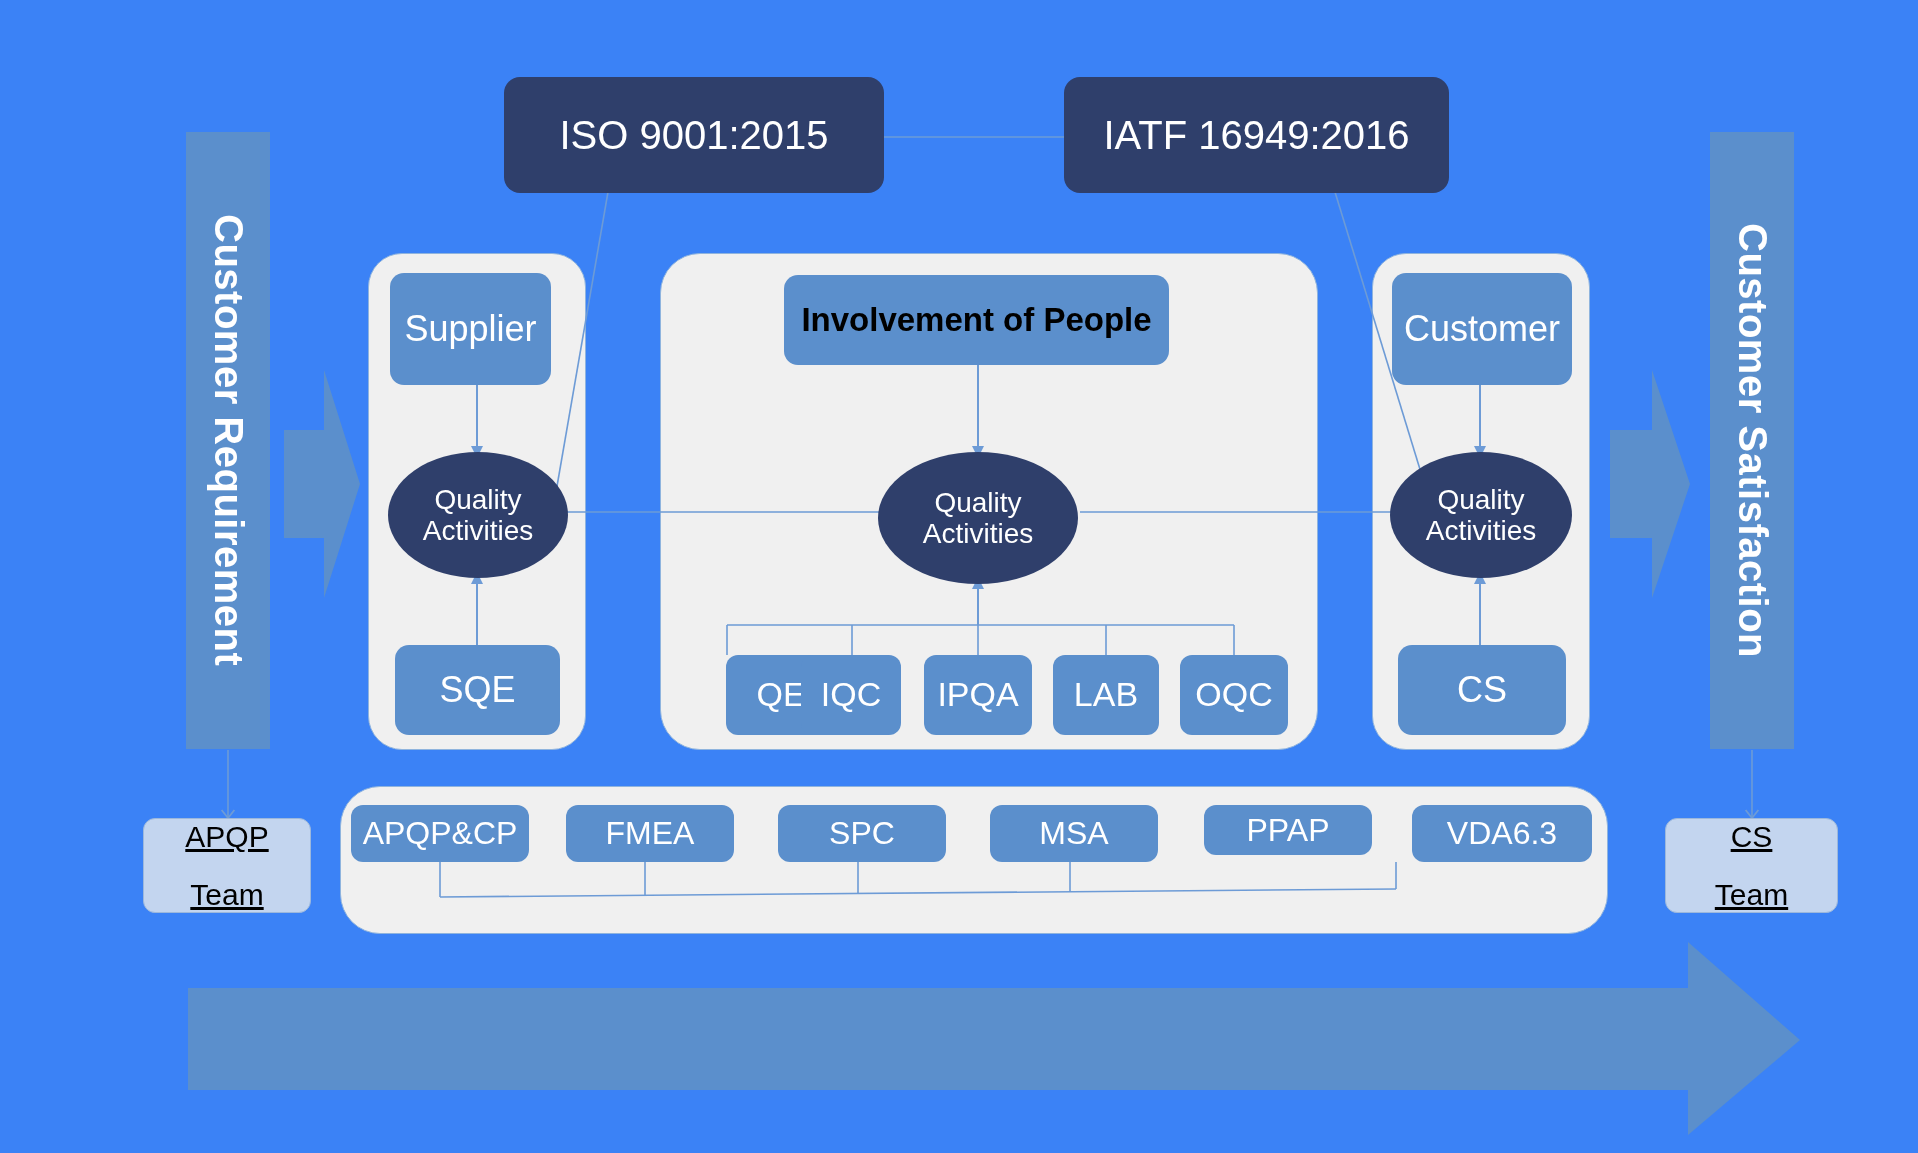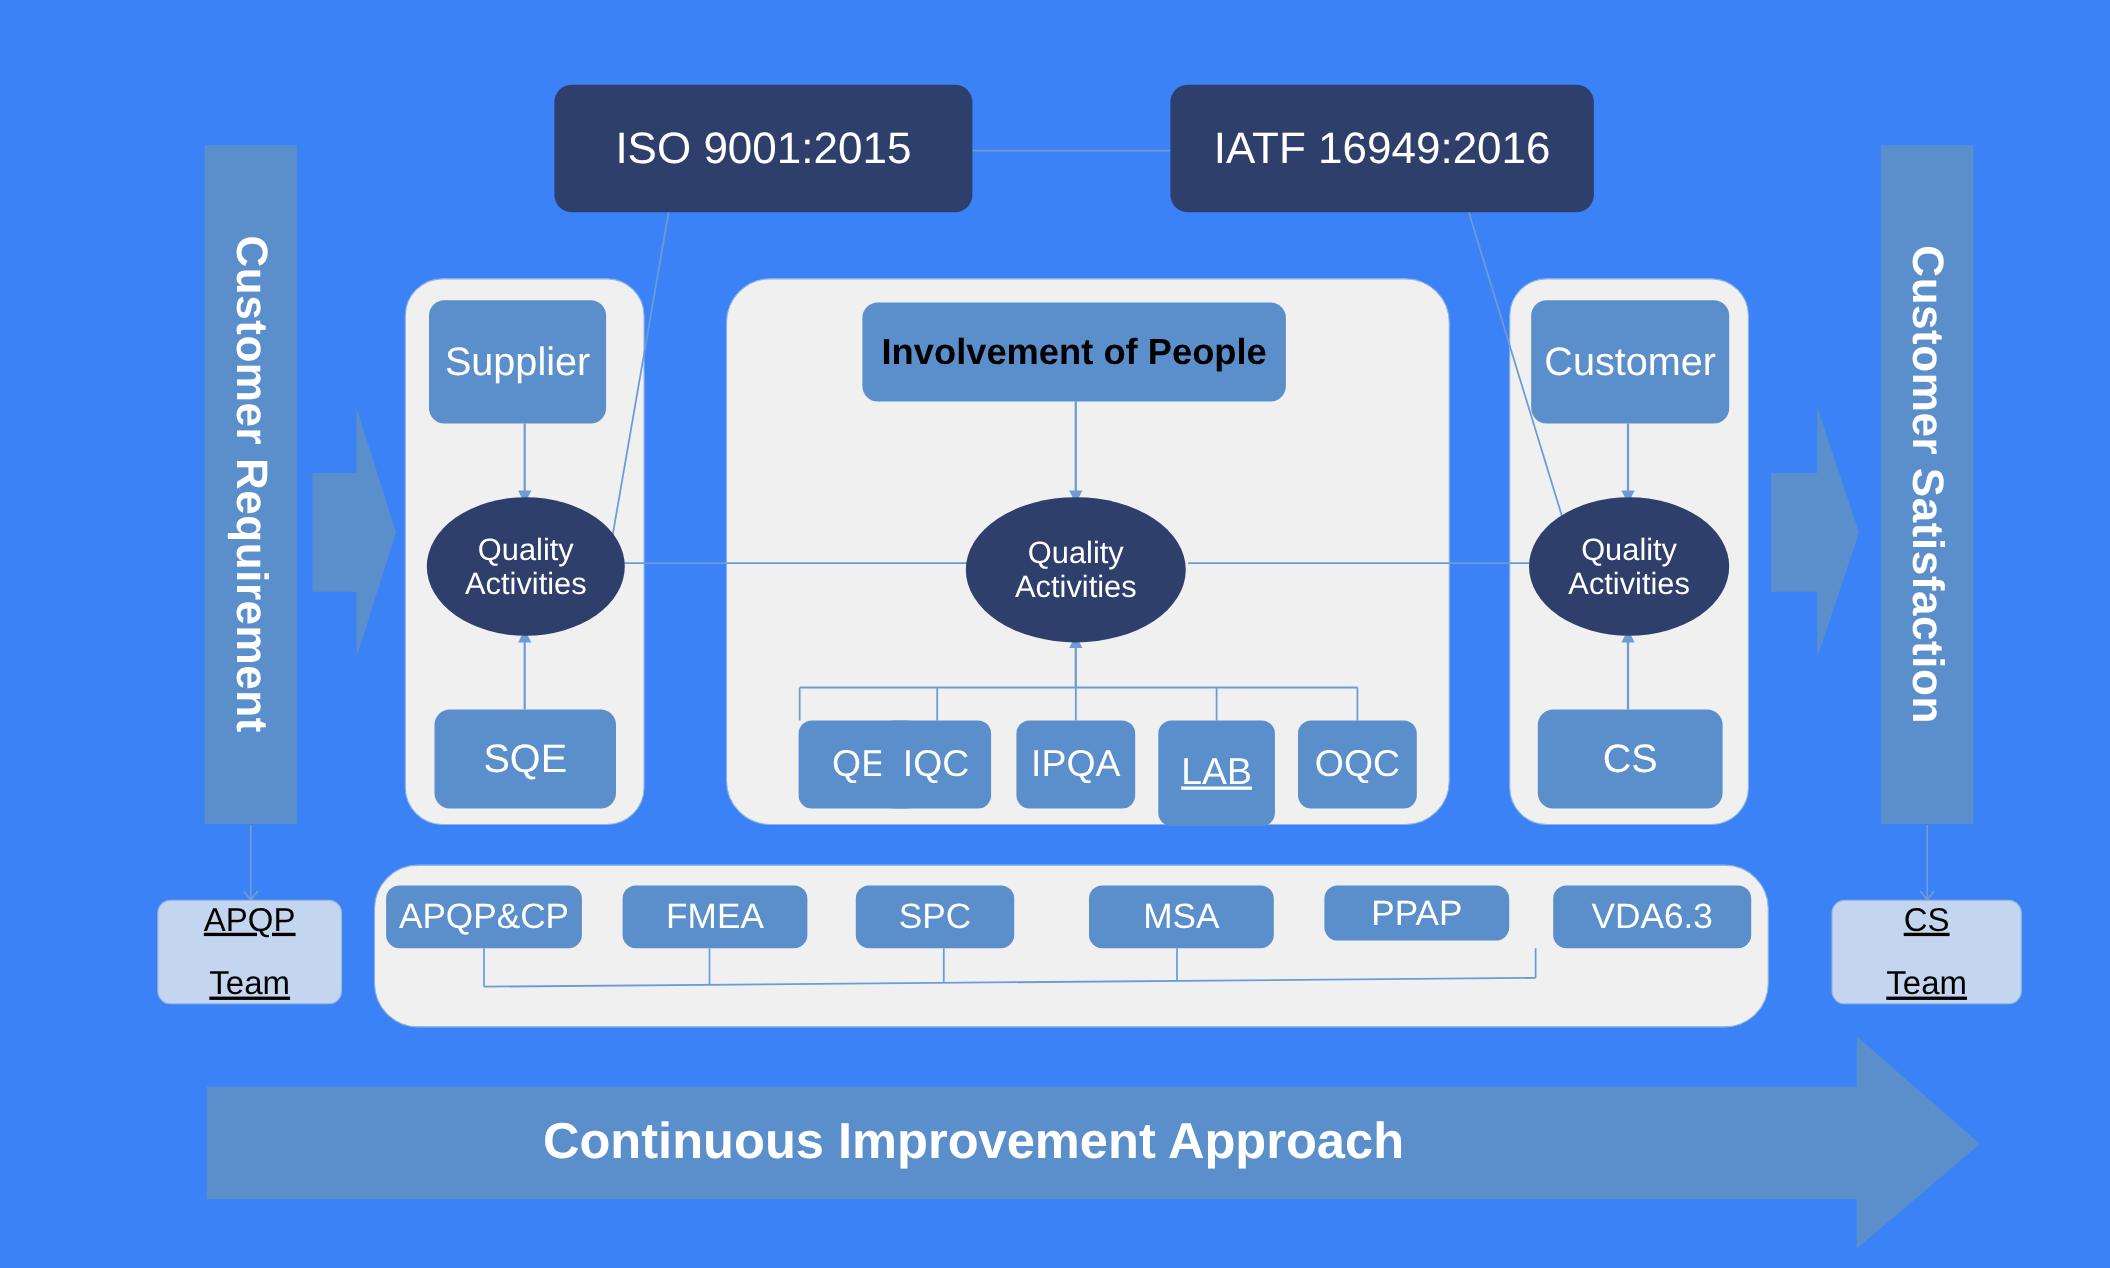--- a/index.html
+++ b/index.html
@@ -237,21 +237,21 @@
 
   <div class="abs bluebox small" style="left:678px; top:655px; width:110px; height:80px;margin-left:48px;">
     <span>QE</span>
   </div>
   <div class="abs bluebox small" style="left:801px; top:655px; width:100px; height:80px;">
     <span>IQC</span>
   </div>
   <div class="abs bluebox small" style="left:924px; top:655px; width:108px; height:80px;">
     <span>IPQA</span>
   </div>
-  <div class="abs bluebox small" style="left:1053px; top:655px; width:106px; height:96px;text-decoration:underline;">
+  <div class="abs bluebox small" style="left:1053px; top:655px; width:106px; height:80px;">
     <span>LAB</span>
   </div>
   <div class="abs bluebox small" style="left:1180px; top:655px; width:108px; height:80px;">
     <span>OQC</span>
   </div>
 
   <div class="abs panel" style="left:1372px; top:253px; width:218px; height:497px;"></div>
 
   <div class="abs bluebox" style="left:1392px; top:273px; width:180px; height:112px;">
     <span>Customer</span>
@@ -277,28 +277,27 @@
   </div>
 
   <div class="abs panel panel-wide" style="left:340px; top:786px; width:1268px; height:148px;"></div>
 
   <div class="abs toolbox" style="left:351px; top:805px; width:178px; height:57px;">
     <span>APQP&amp;CP</span>
   </div>
   <div class="abs toolbox" style="left:566px; top:805px; width:168px; height:57px;">
     <span>FMEA</span>
   </div>
-  <div class="abs toolbox" style="left:778px; top:805px; width:144px; height:57px;">
+  <div class="abs toolbox" style="left:778px; top:805px; width:168px; height:57px;">
     <span>SPC</span>
   </div>
   <div class="abs toolbox" style="left:990px; top:805px; width:168px; height:57px;">
     <span>MSA</span>
   </div>
   <div class="abs toolbox" style="left:1204px; top:805px; width:168px; height:50px;">
     <span>PPAP</span>
   </div>
   <div class="abs toolbox" style="left:1412px; top:805px; width:180px; height:57px;">
     <span>VDA6.3</span>
   </div>
 
-  <div class="ci-label" style="left:0; top:1010px; width:1770px; text-align:center;">Continuous Improvement Approach</div>
 
 </div>
 
 </body></html>

